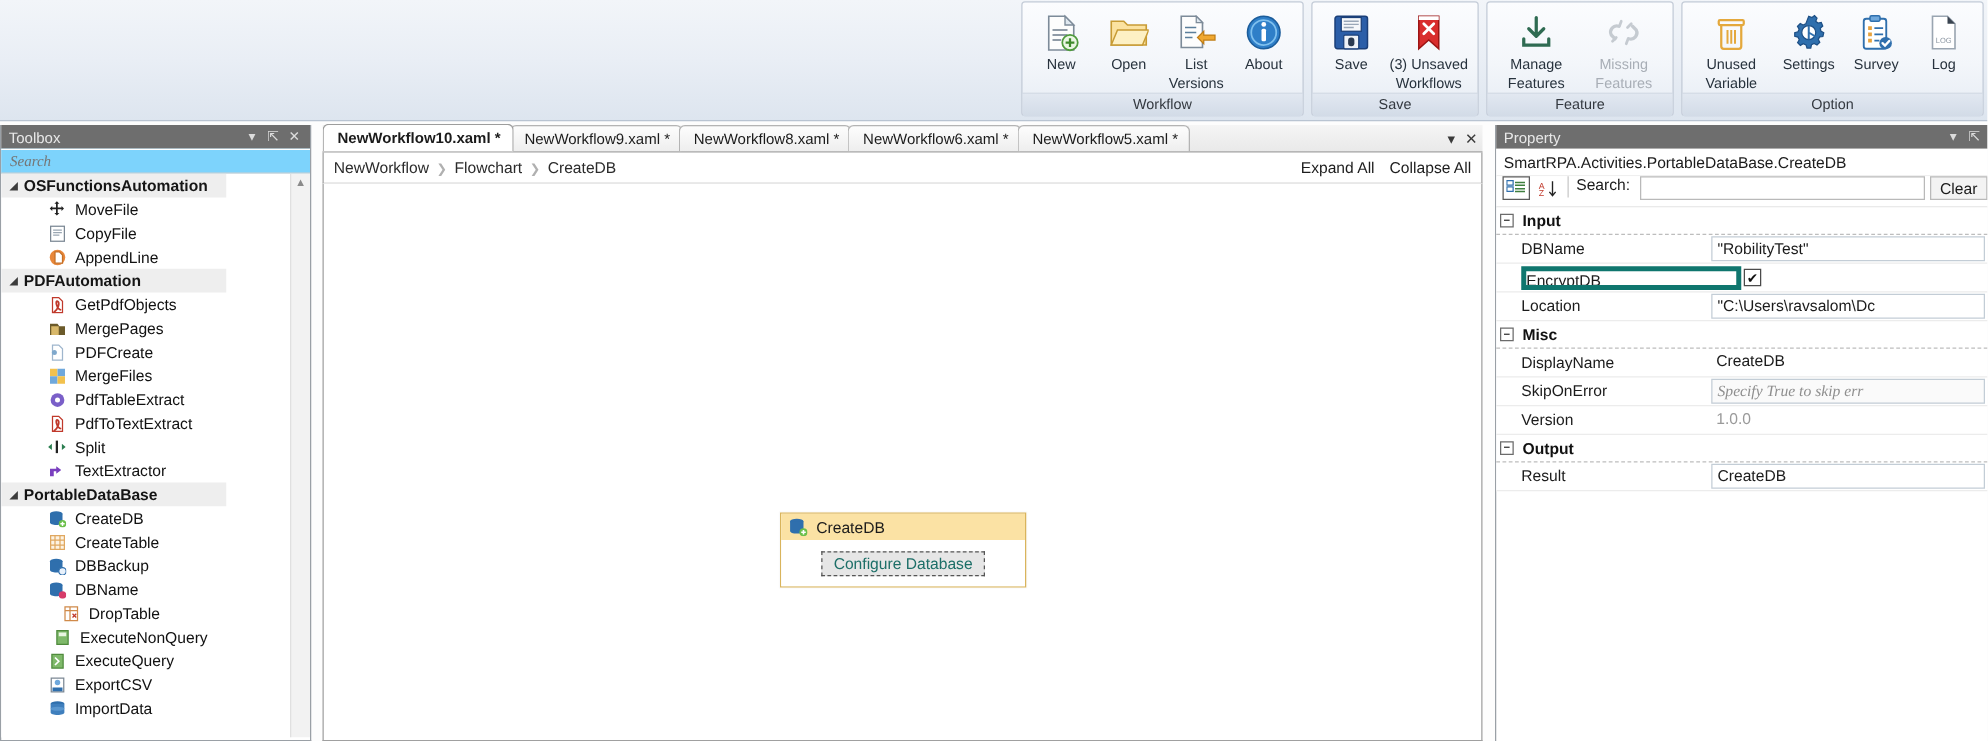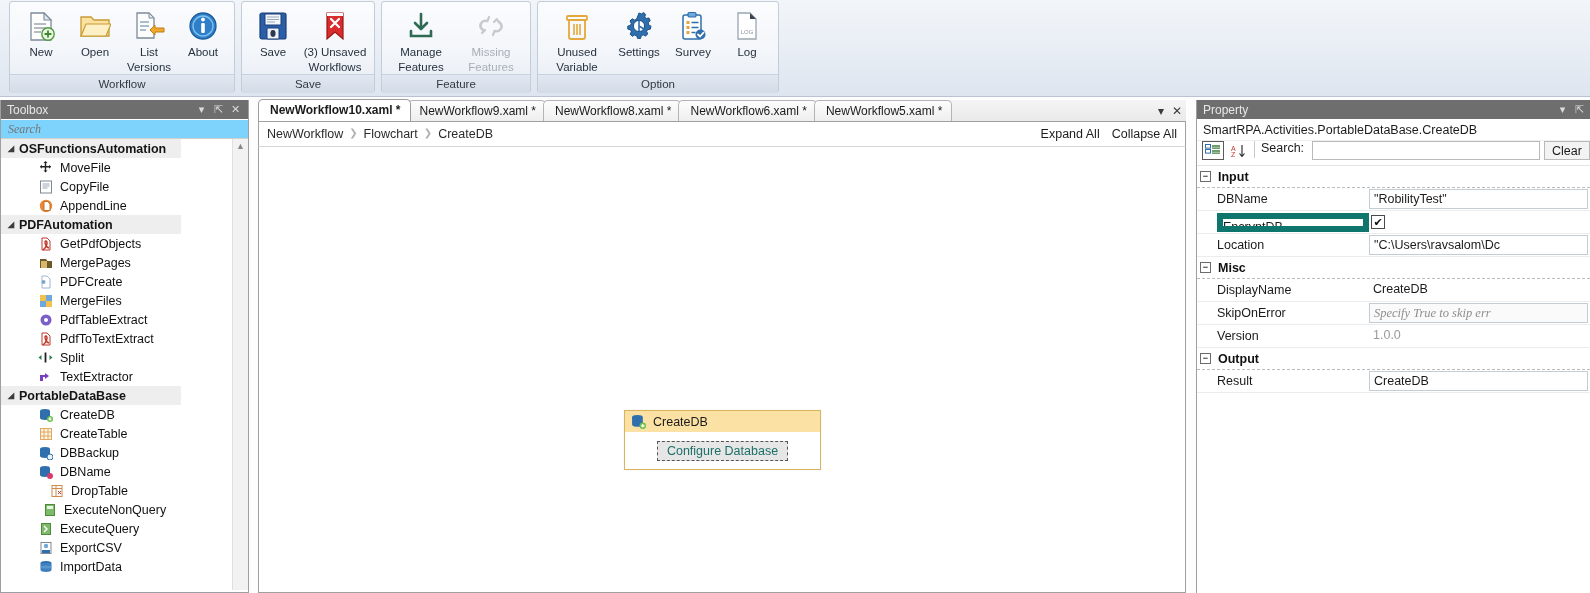--- a/index.html
+++ b/index.html
@@ -13,21 +13,21 @@
     background: #fdfdfd;
   }
   #app { position: relative; width: 1590px; height: 593px; }
 
   
   .ribbon {
     position: absolute; left: 0; top: 0; width: 1590px; height: 97px;
     background: linear-gradient(to bottom, #f2f5f9 0%, #e9eef5 50%, #dde5ef 100%);
     border-bottom: 1px solid #b9c4d2;
   }
-  .ribbon-groups { display: flex; align-items: flex-start; height: 97px; padding-left: 6px; }
+  .ribbon-groups { display: flex; align-items: flex-start; height: 97px; padding-left: 6px; justify-content: flex-end; }
   .rgroup {
     position: relative; height: 92px;
     margin: 1px 3px 0 3px;
     border: 1px solid #c4ccd8;
     border-radius: 3px;
     background: linear-gradient(to bottom,#fbfcfe 0%, #f3f6fa 55%, #e6ecf4 100%);
     display: flex; flex-direction: column; justify-content: space-between;
   }
   .rg-items { display: flex; align-items: flex-start; padding: 4px 4px 0 4px; height: 72px; }
   .rg-title {
@@ -107,21 +107,21 @@
   .tab.active { background: #ffffff; font-weight: bold; height: 22px; border-color: #9d9d9d; z-index: 3; }
   .tabstrip .tabctl {
     position: absolute; right: 4px; bottom: 3px; display: flex; gap: 8px;
   }
   .tabstrip .tabctl span { font-size: 12px; color: #3a3a3a; cursor: pointer; }
   .bcbar {
     height: 25px; background: #ffffff; border-bottom: 1px solid #d6d6d6;
     display: flex; align-items: center; padding: 0 8px 0 8px;
     border-left: 1px solid #a0a0a0; border-right: 1px solid #a0a0a0;
   }
-  .bc { display: flex; align-items: flex-start; flex: 1; }
+  .bc { display: flex; align-items: flex-end; flex: 1; }
   .bc .crumb { font-size: 12.5px; color: #2b2b2b; cursor: pointer; }
   .bc .crumb.last { color: #2b2b2b; }
   .bc .sep { color: #b0b0b0; margin: 0 6px; font-size: 10px; }
   .bcbar .acts { display: flex; gap: 12px; }
   .bcbar .acts span { font-size: 12.5px; color: #1d1d1d; cursor: pointer; }
   .canvas {
     position: relative; height: 446px; background: #ffffff;
     border: 1px solid #a0a0a0; border-top: none;
     overflow: hidden;
   }
@@ -187,22 +187,22 @@
     width: 11px; height: 11px; border: 1px solid #6b6b6b; margin-right: 7px;
     display: flex; align-items: center; justify-content: center;
     font-size: 9px; line-height: 9px; color: #303030; cursor: pointer; background:#fff;
   }
   .pp-row { height: 23px; display: flex; align-items: center; border-bottom: 1px solid #ececec; }
   .pp-row .pname {
     width: 172px; padding-left: 20px; font-size: 12.5px; color: #1b1b1b;
     white-space: nowrap; overflow: hidden;
   }
   .pp-row .pname.focused {
-    padding-left: 0; margin-left: 20px; width: 152px;
-    border: 6px solid #0f766e; background: #fff; height: 19px; line-height: 17px;
+    padding-left: 0; margin-left: 20px; width: 176px;
+    border: 4px solid #0f766e; background: #fff; height: 19px; line-height: 17px;
   }
   .pp-row .pval { flex: 1; height: 23px; display: flex; align-items: center; padding-right: 2px; }
   .pp-row .pbox {
     flex: 1; height: 20px; border: 1px solid #c3cdd6; background: #fff;
     font-size: 12.5px; color: #1b1b1b; line-height: 18px; padding: 0 4px;
     white-space: nowrap; overflow: hidden; cursor: text;
   }
   .pp-row .pbox.plain { border: none; background: transparent; }
   .pp-row .pbox.muted { color: #9a9a9a; }
   .pp-row .pbox.ph { color: #8e8e8e; font-style: italic; font-family: "Liberation Serif", serif; background:#fafafa;}

